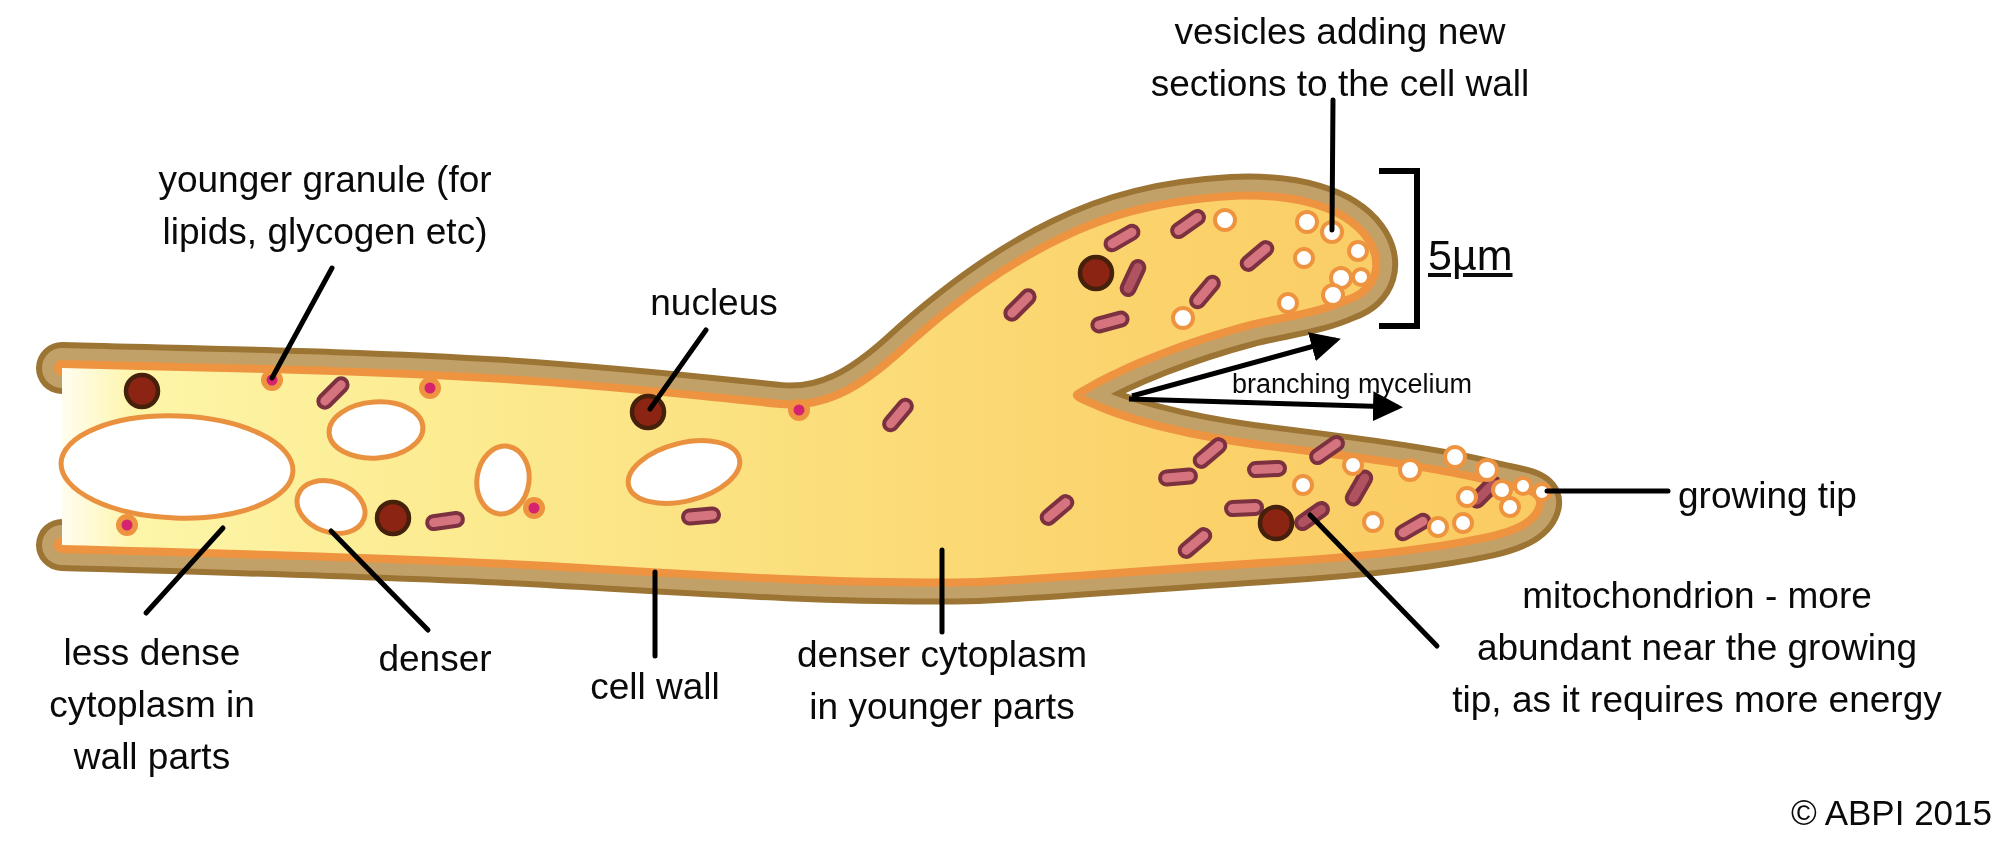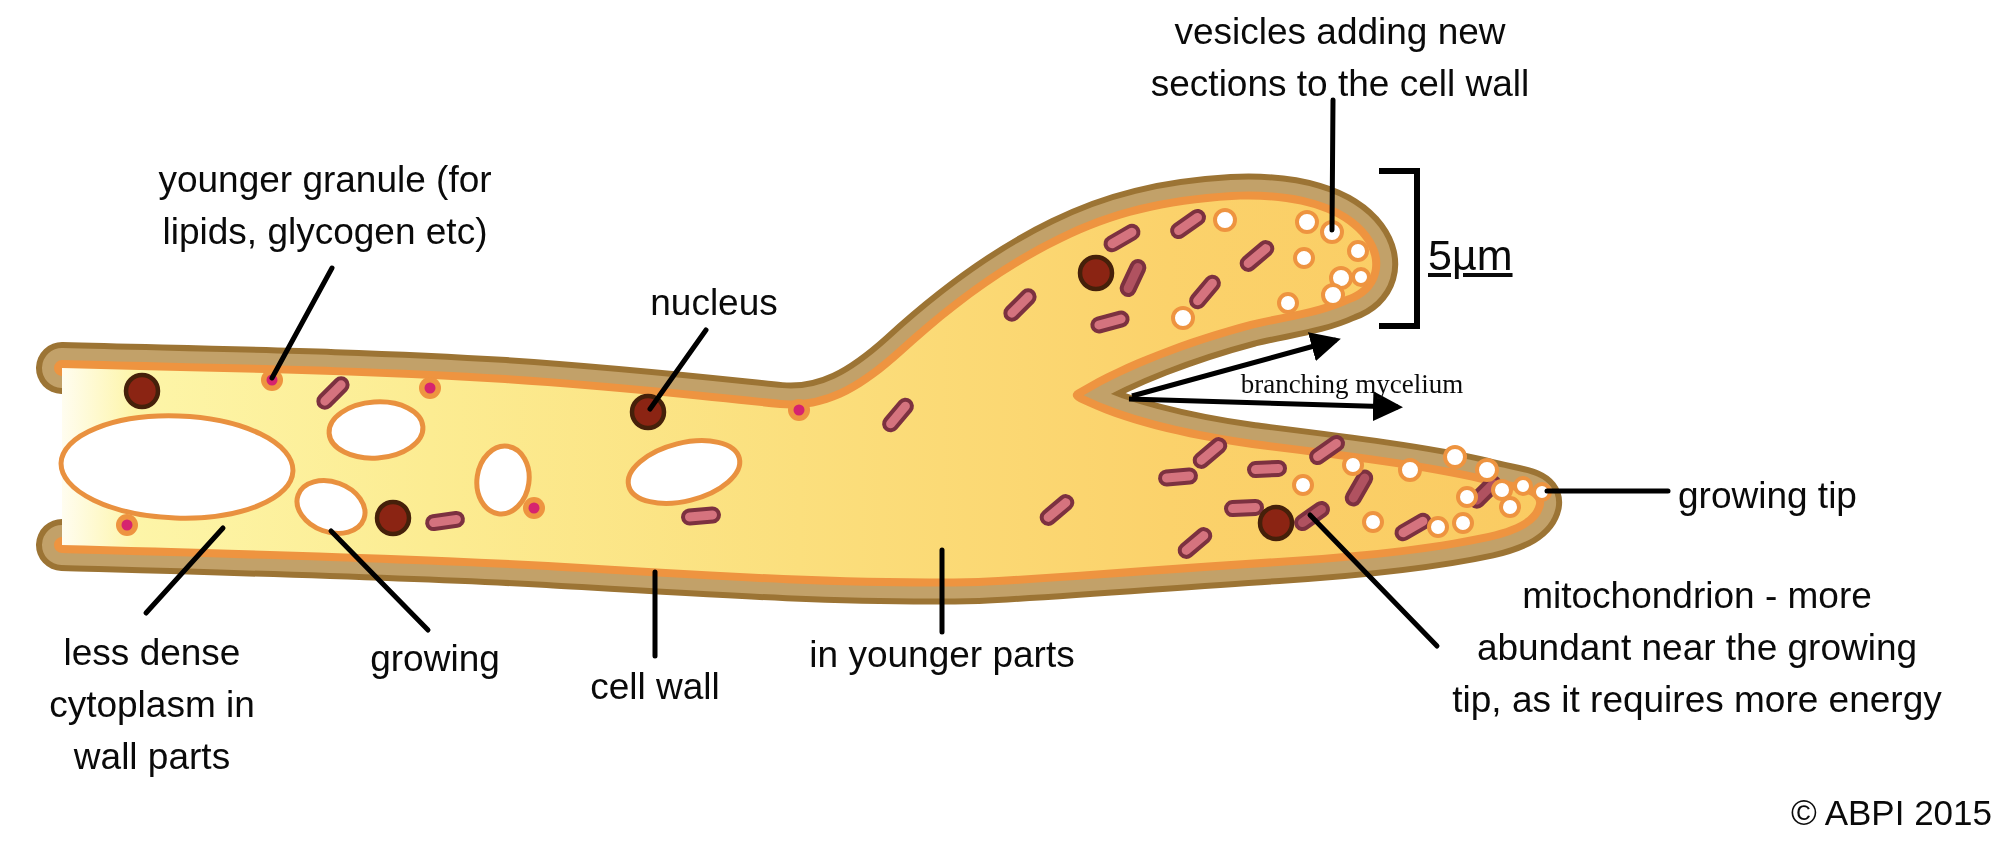--- a/index.html
+++ b/index.html
@@ -14,21 +14,21 @@
   }
   .lbl.leftalign{transform:none;text-align:left;}
   .wall-outer{fill:none;stroke:var(--wall_outer);stroke-width:52;stroke-linecap:round;stroke-linejoin:round;}
   .wall-mid  {fill:none;stroke:var(--wall_mid);stroke-width:40;stroke-linecap:round;stroke-linejoin:round;}
   .wall-inner{fill:none;stroke:var(--wall_inner);stroke-width:16;stroke-linecap:round;stroke-linejoin:round;}
   .cyto{fill:url(#cytograd);stroke:none;}
   .leader{stroke:#000;stroke-width:5;stroke-linecap:round;fill:none;}
   .arrow{stroke:#000;stroke-width:5;stroke-linecap:butt;fill:none;}
   .bracket{stroke:#000;stroke-width:6;fill:none;}
   #scale-label{font-size:43px;text-decoration:underline;}
-  #branching-label{font-size:27px;font-family:Liberation Serif, serif;}
+  #branching-label{font-size:27px;}
   #copyright-label{font-size:35px;transform:none;text-align:right;}
 </style>
 </head>
 <body>
 
 <div id="stage">
 
   <svg id="cellsvg" width="2011" height="856" viewBox="0 0 2011 856">
     <defs>
       <linearGradient id="cytograd" x1="0" y1="0" x2="1" y2="0">
@@ -185,28 +185,29 @@
     <div>tip, as it requires more energy</div>
   </div>
 
   <div class="lbl" style="left:152px;top:627px">
     <div>less dense</div>
     <div>cytoplasm in</div>
     <div>wall parts</div>
   </div>
 
   <div class="lbl" style="left:435px;top:633px">
-    <div>growing</div>
+    <div>denser</div>
   </div>
 
   <div class="lbl" style="left:655px;top:661px">
     <div>cell wall</div>
   </div>
 
   <div class="lbl" style="left:942px;top:629px">
+    <div>denser cytoplasm</div>
     <div>in younger parts</div>
   </div>
 
   <div class="lbl" id="copyright-label" style="right:19px;left:auto;top:788px">
     <div>© ABPI 2015</div>
   </div>
 
 </div>
 
 </body></html>

